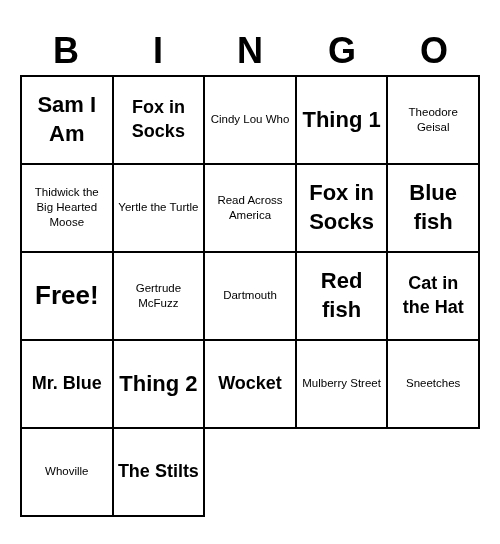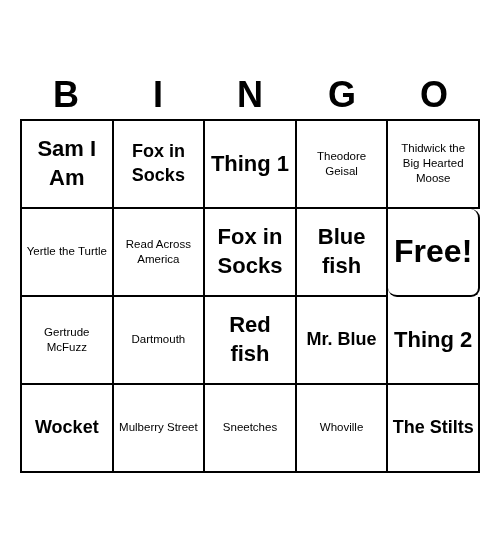--- a/index.html
+++ b/index.html
@@ -47,53 +47,54 @@
     }
     .bingo-cell.large-text {
       font-size: 22px;
       font-weight: bold;
     }
     .bingo-cell.medium-text {
       font-size: 18px;
       font-weight: bold;
     }
     .bingo-cell.free {
-      font-size: 32px;
+      font-size: 26px;
       font-weight: bold;
-      border-radius: 9px;
     }
     .bingo-cell.small-text {
       font-size: 11.5px;
     }
   </style>
 </head>
 <body>
 
 <div class="bingo-card">
   <div class="bingo-header">
   <div class="bingo-header-cell">B</div>
       <div class="bingo-header-cell">I</div>
       <div class="bingo-header-cell">N</div>
       <div class="bingo-header-cell">G</div>
       <div class="bingo-header-cell">O</div>
     </div>
   <div class="bingo-grid">
   <div class="bingo-cell large-text">Sam I Am</div>
       <div class="bingo-cell medium-text">Fox in Socks</div>
+      <div class="bingo-cell small-text">Cindy Lou Who</div>
       <div class="bingo-cell large-text">Thing 1</div>
       <div class="bingo-cell small-text">Theodore Geisal</div>
       <div class="bingo-cell small-text">Thidwick the Big Hearted Moose</div>
       <div class="bingo-cell small-text">Yertle the Turtle</div>
       <div class="bingo-cell small-text">Read Across America</div>
       <div class="bingo-cell large-text">Fox in Socks</div>
       <div class="bingo-cell large-text">Blue fish</div>
       <div class="bingo-cell free">Free!</div>
       <div class="bingo-cell small-text">Gertrude McFuzz</div>
       <div class="bingo-cell small-text">Dartmouth</div>
       <div class="bingo-cell large-text">Red fish</div>
+      <div class="bingo-cell medium-text">Cat in the Hat</div>
       <div class="bingo-cell medium-text">Mr. Blue</div>
       <div class="bingo-cell large-text">Thing 2</div>
       <div class="bingo-cell medium-text">Wocket</div>
       <div class="bingo-cell small-text">Mulberry Street</div>
       <div class="bingo-cell small-text">Sneetches</div>
       <div class="bingo-cell small-text">Whoville</div>
       <div class="bingo-cell medium-text">The Stilts</div>
     </div>
 </div>
 

